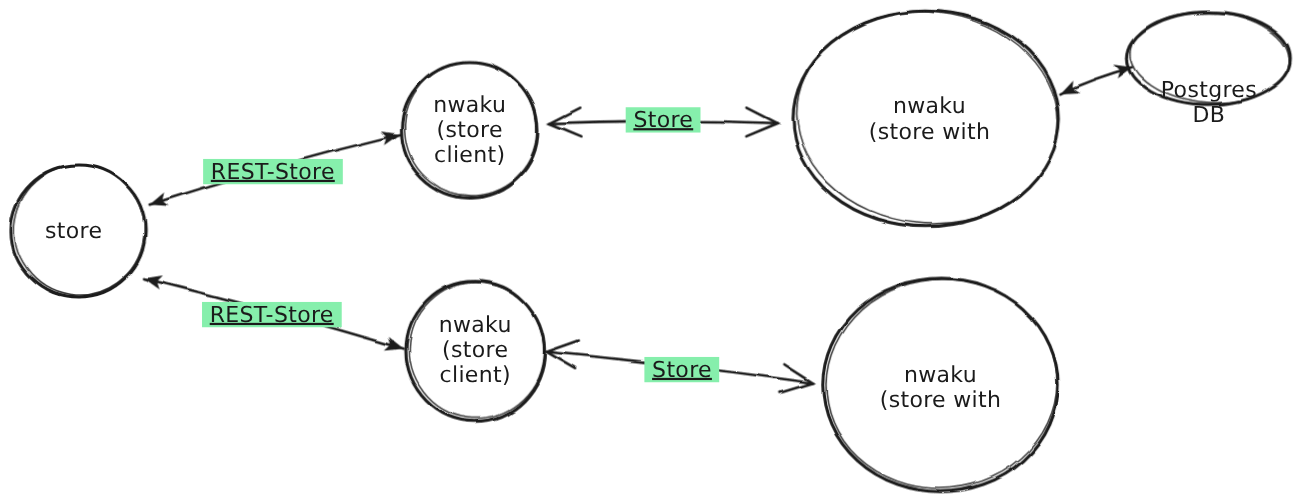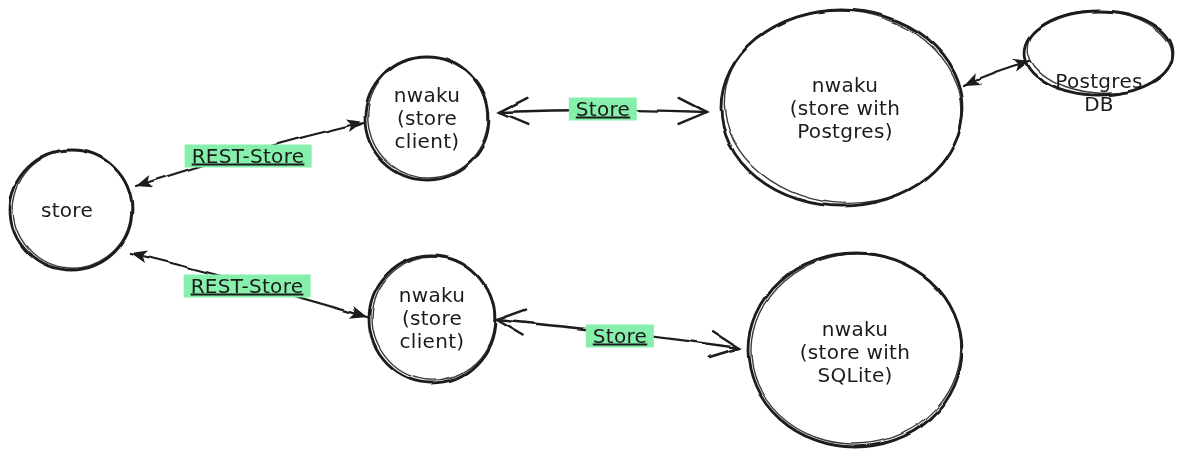--- a/index.html
+++ b/index.html
@@ -92,38 +92,36 @@
 
   <div class="label" style="left:427px;top:118px;">
     <span>nwaku</span>
     <span>(store</span>
     <span>client)</span>
   </div>
 
   <div class="label" style="left:845px;top:108px;">
     <span>nwaku</span>
     <span>(store with</span>
-    <span>Postgres)</span>
   </div>
 
   <div class="label" style="left:1099px;top:49px;margin-top:44px;">
     <span>Postgres</span>
     <span>DB</span>
   </div>
 
   <div class="label" style="left:432px;top:318px;">
     <span>nwaku</span>
     <span>(store</span>
     <span>client)</span>
   </div>
 
   <div class="label" style="left:855px;top:352px;">
     <span>nwaku</span>
     <span>(store with</span>
-    <span>SQLite)</span>
   </div>
 
   <div class="label edge-label" style="left:248px;top:156px;">REST-Store</div>
 
   <div class="label edge-label" style="left:247px;top:286px;">REST-Store</div>
 
   <div class="label edge-label" style="left:603px;top:109px;">Store</div>
 
   <div class="label edge-label" style="left:620px;top:336px;">Store</div>
 

